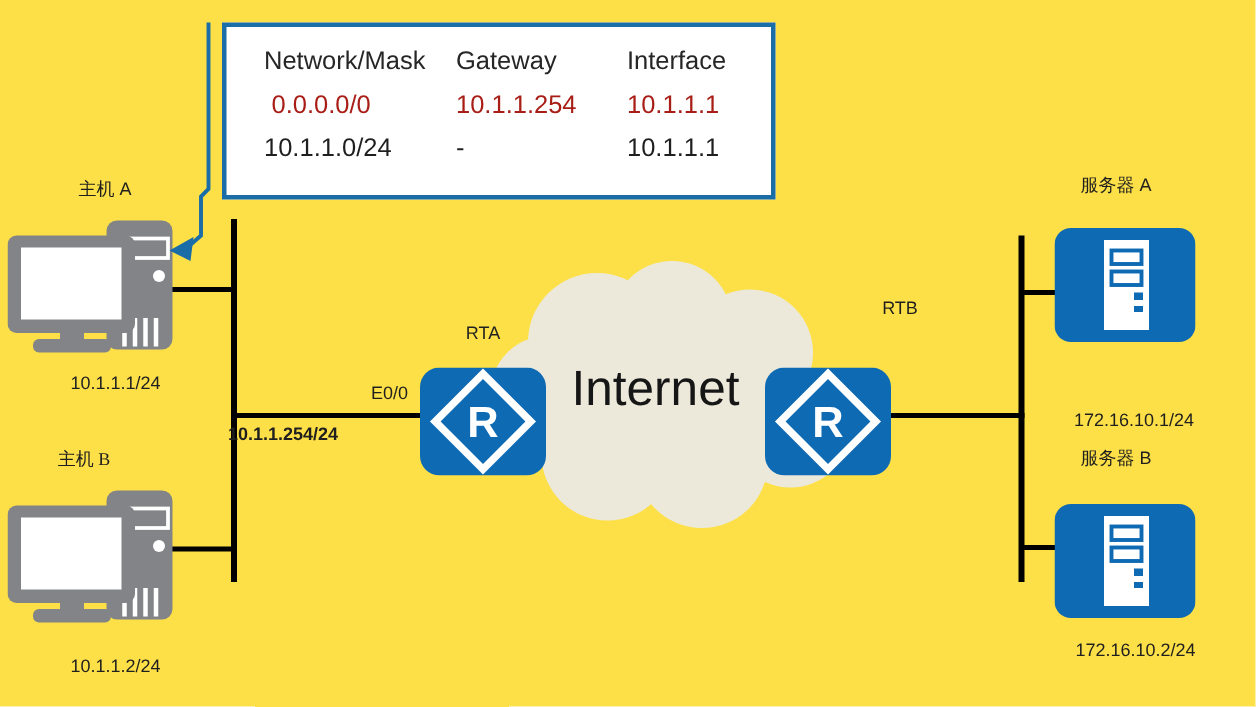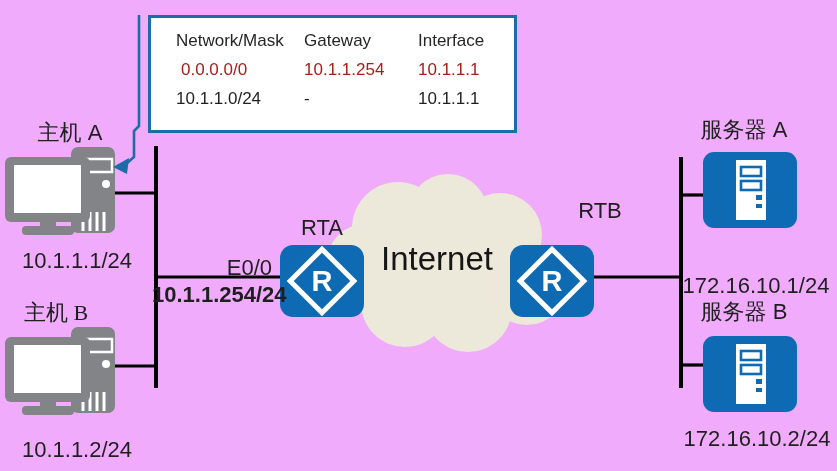--- a/index.html
+++ b/index.html
@@ -1,37 +1,37 @@
 <!DOCTYPE html>
 <html><head>
 <meta charset="utf-8">
 <style>
   html,body { margin:0; padding:0; background:#ffffff; }
   .canvas {
     position:relative; width:837px; height:471px; overflow:hidden;
-    background:#f0abfc;
+    background:#fde047;
     font-family:"Liberation Sans","DejaVu Sans",sans-serif;
     color:#1f1f1f;
   }
   .layer { position:absolute; left:0; top:0; }
 
   
   .rt-table {
     position:absolute; left:148px; top:15px; width:369px; height:118px;
     box-sizing:border-box; border:3px solid #1a6da6; background:#ffffff;
     display:flex; flex-direction:column; gap:10px;
     padding:13px 8px 8px 25px; font-size:17px; line-height:19px; z-index:6;
   }
   .rt-row { display:grid; grid-template-columns:128px 114px 1fr; }
   .rt-header { color:#262626; }
   .rt-red { color:#a81e17; }
   .rt-red .c1 { padding-left:5px; }
 
   
-  .lbl { position:absolute; font-size:22px; white-space:nowrap; z-index:3; color:#1f1f1f; }
+  .lbl { position:absolute; font-size:12px; white-space:nowrap; z-index:3; color:#1f1f1f; }
   .lbl-c { transform:translateX(-50%); }
   .internet-lbl {
     position:absolute; left:437px; top:259px; transform:translate(-50%,-50%);
     font-size:33px; color:#161616; z-index:2; white-space:nowrap;
   }
 
   
   .node { position:absolute; z-index:2; }
 </style>
 </head>

